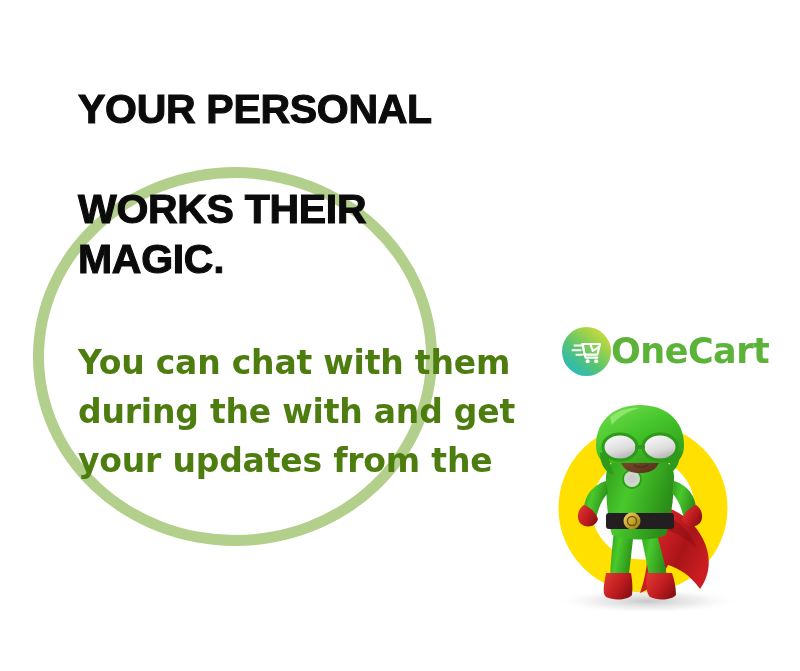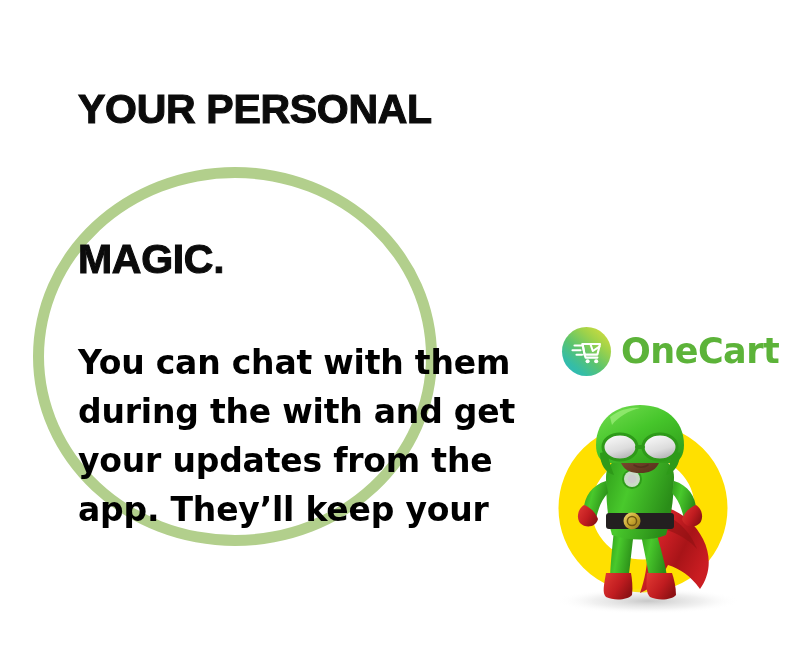--- a/index.html
+++ b/index.html
@@ -71,31 +71,30 @@
     position: absolute;
     left: 66px;
     top: 338px;
     width: 470px;
     margin: 0;
     font-family: "DejaVu Sans", "Liberation Sans", sans-serif;
     font-size: 33px;
     line-height: 49px;
     font-weight: 700;
     letter-spacing: -0.2px;
-    color: #000000;
+    color: #4d7c0f;
   }
 
   
   .brand {
     position: absolute;
     left: 562px;
     top: 327px;
     display: flex;
     align-items: center;
-    gap: 10px;
     z-index: 4;
   }
   .brand-mark {
     width: 49px;
     height: 49px;
     border-radius: 50%;
     background: linear-gradient(40deg,
                 #2ab6c8 0%,
                 #35bda6 22%,
                 #5cc46d 45%,
@@ -135,29 +134,29 @@
 
 <div id="slide">
 
   <div class="green-ring"></div>
 
   <div class="copy">
 
     <h1 class="headline">
       <span>YOUR PERSONAL</span><br>
       <br>
-      <br>
+      <span>WORKS THEIR</span><br>
       <span>MAGIC</span><span class="period">.</span>
     </h1>
 
     <p class="bodycopy">
       <span>You can chat with them</span><br>
       <span>during the with and get</span><br>
       <span>your updates from the</span><br>
-      <span>app. They’ll keep your</span><br>
+      <br>
     </p>
 
   </div>
 
   <div class="brand">
     <div class="brand-mark">
       <svg width="32" height="28" viewBox="0 0 32 28" aria-hidden="true">
         <g fill="none" stroke="#ffffff" stroke-width="2.1" stroke-linecap="round" stroke-linejoin="round">
           <path d="M3.5 7.5 H11.5"></path>
           <path d="M1.5 12.2 H9.5"></path>

